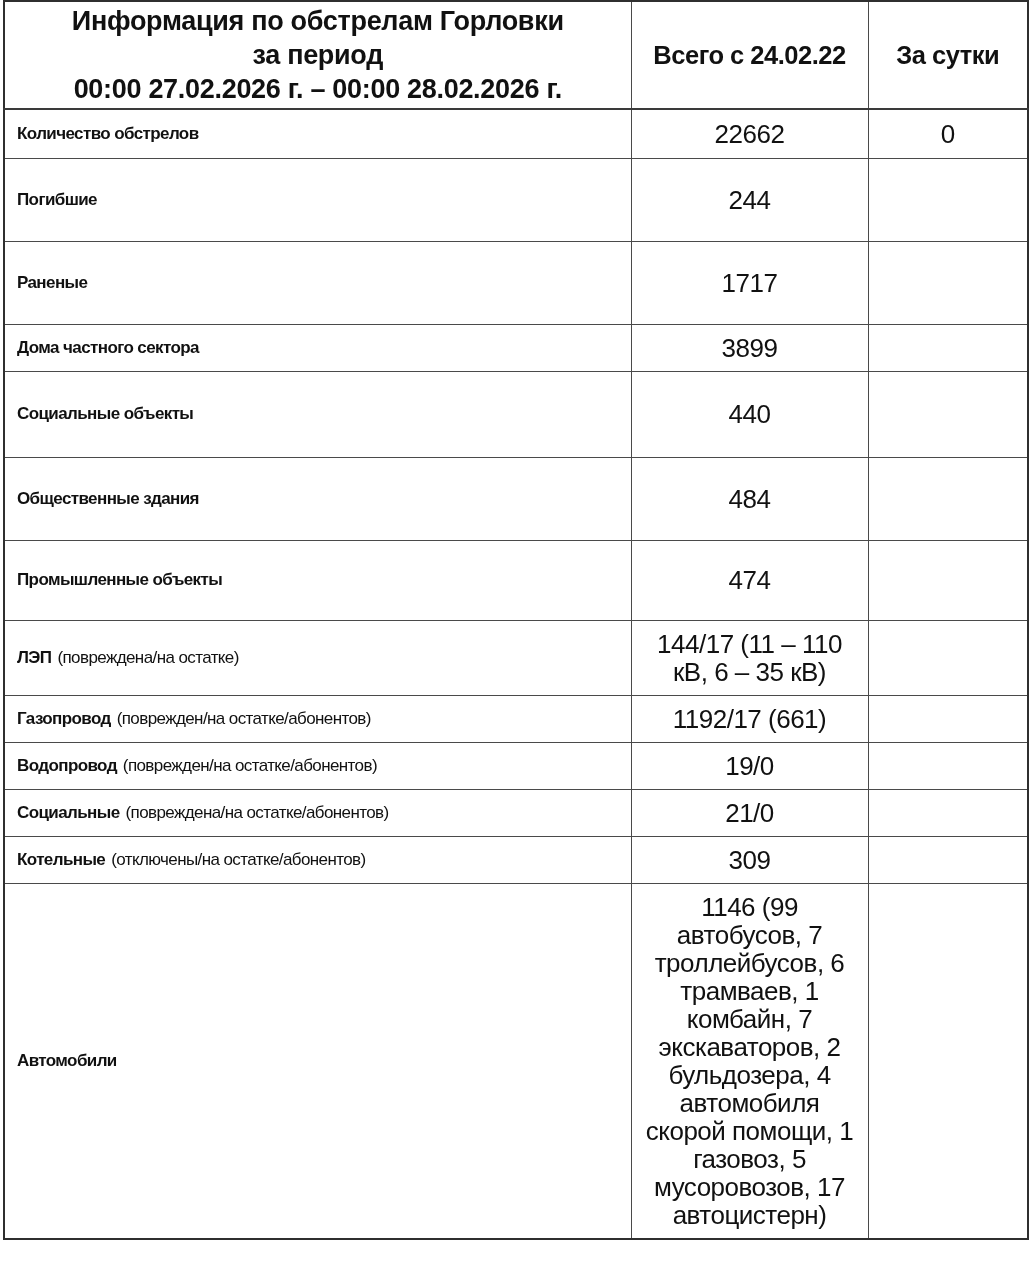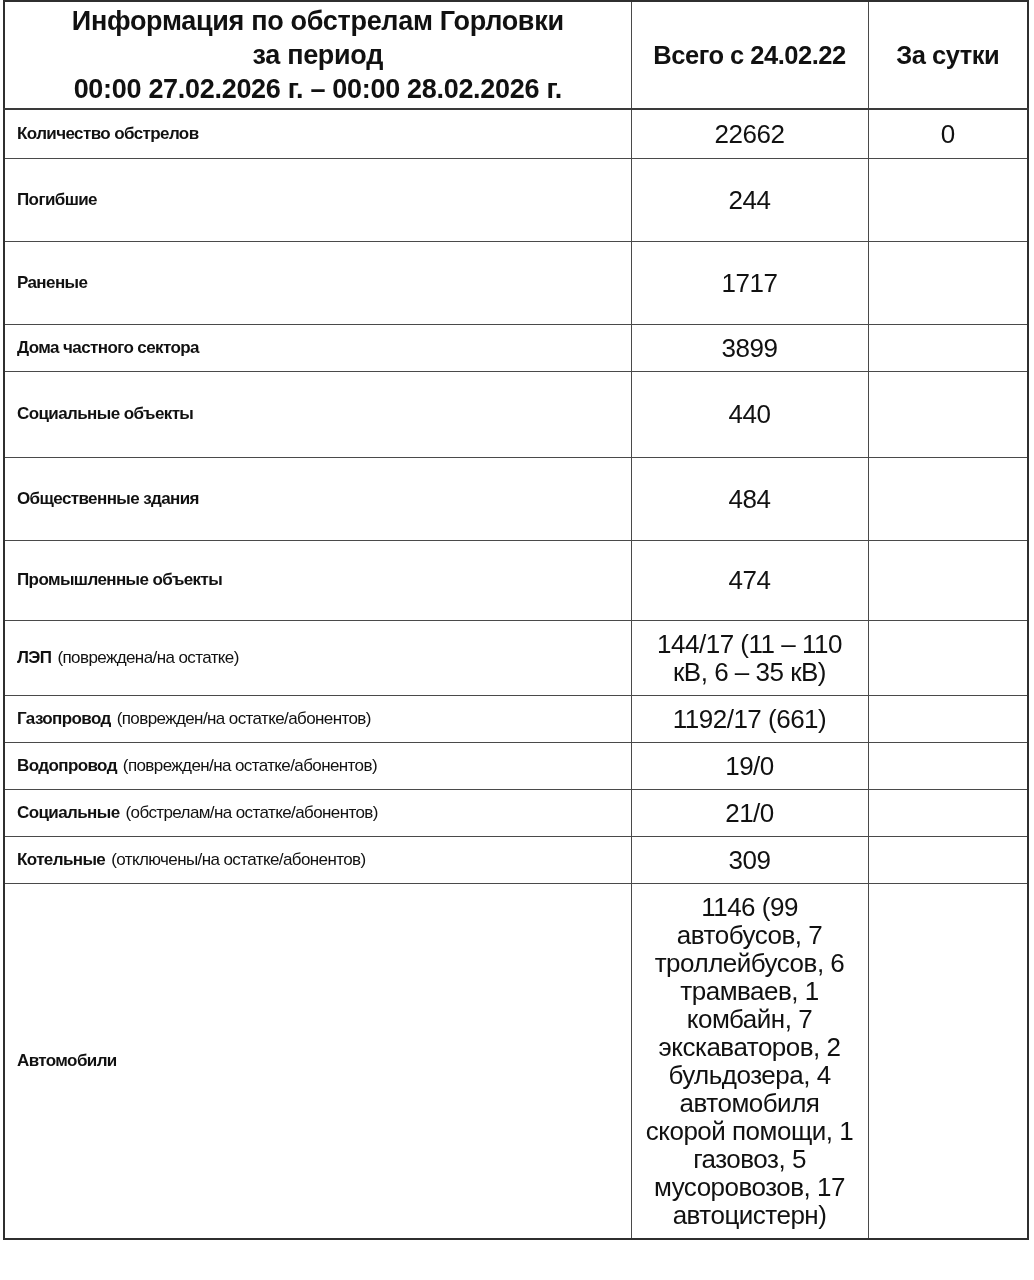--- a/index.html
+++ b/index.html
@@ -134,21 +134,21 @@
   </tr>
         <tr style="height: 43px;">
     <td class="label-cell">
       <span class="row-label">Водопровод</span><span class="row-note">(поврежден/на остатке/абонентов)</span>
     </td>
     <td class="total-cell">19/0</td>
     <td class="daily-cell"></td>
   </tr>
         <tr style="height: 45px;">
     <td class="label-cell">
-      <span class="row-label">Социальные</span><span class="row-note">(обстрелам/на остатке/абонентов)</span>
+      <span class="row-label">Социальные</span><span class="row-note">(повреждена/на остатке/абонентов)</span>
     </td>
     <td class="total-cell">21/0</td>
     <td class="daily-cell"></td>
   </tr>
         <tr style="height: 43px;">
     <td class="label-cell">
       <span class="row-label">Котельные</span><span class="row-note">(отключены/на остатке/абонентов)</span>
     </td>
     <td class="total-cell">309</td>
     <td class="daily-cell"></td>

